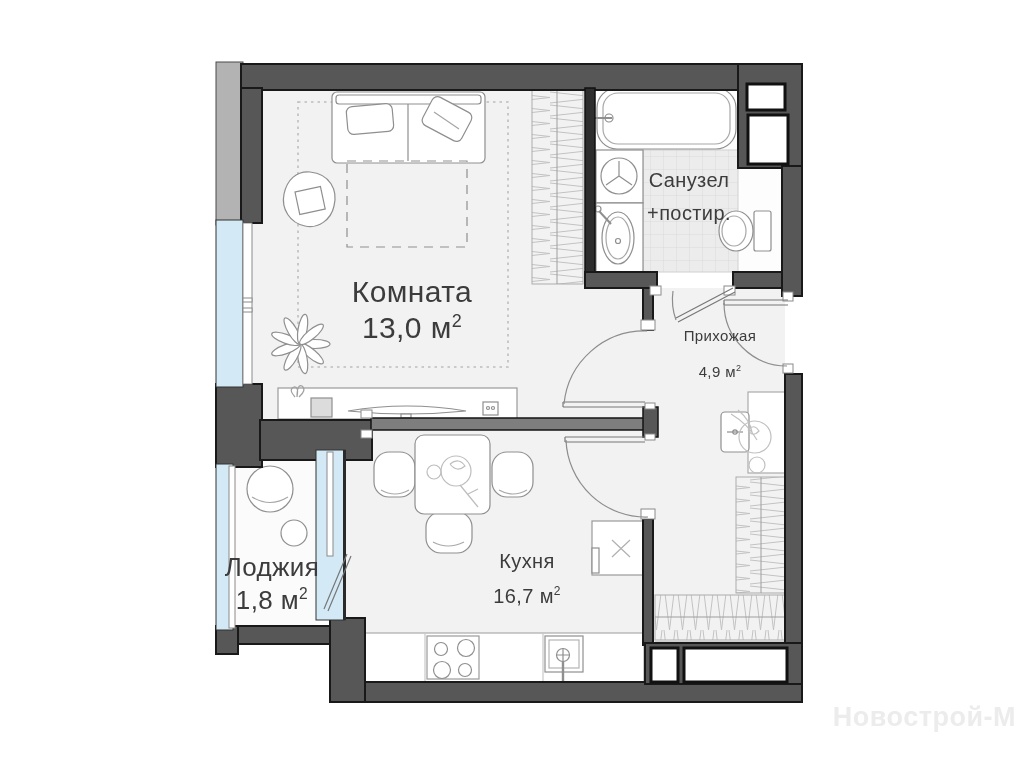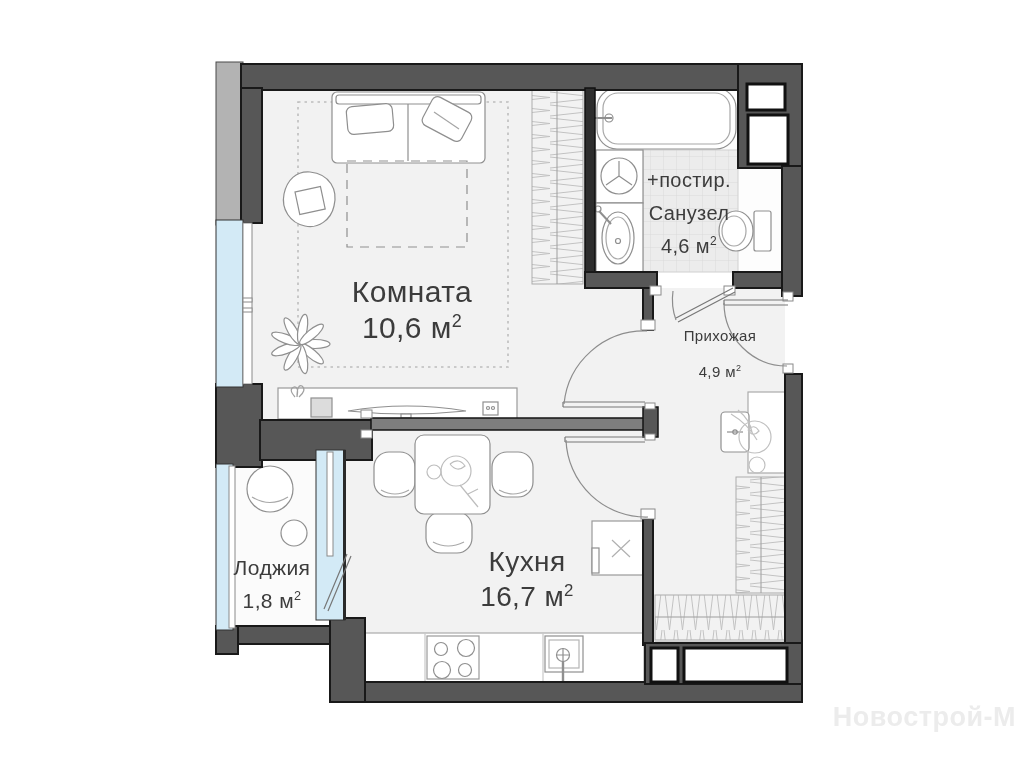--- a/index.html
+++ b/index.html
@@ -5,22 +5,22 @@
   html,body{margin:0;padding:0;background:#fff;}
   #canvas{position:relative;width:1024px;height:768px;background:#ffffff;overflow:hidden;
           font-family:"Liberation Sans", sans-serif;}
   #plan-svg{position:absolute;left:0;top:0;}
   .lbl{position:absolute;color:#3c3c3c;text-align:center;letter-spacing:.4px;}
   .lbl .ln{white-space:nowrap;}
   .lbl sup{font-size:60%;vertical-align:super;line-height:0;}
   .lbl-room{left:312px;top:274px;width:200px;font-size:30px;line-height:36px;}
   .lbl-bath{left:633px;top:164px;width:112px;font-size:20px;line-height:33px;}
   .lbl-hall{left:649px;top:318px;width:142px;font-size:15px;line-height:36px;}
-  .lbl-kitchen{left:427px;top:544px;width:200px;font-size:28px;line-height:35px;text-align:center;}
-  .lbl-loggia{left:210px;top:551px;width:124px;font-size:21px;line-height:33px;}
+  .lbl-kitchen{left:427px;top:544px;width:200px;font-size:20px;line-height:35px;text-align:center;}
+  .lbl-loggia{left:210px;top:551px;width:124px;font-size:26px;line-height:33px;}
   .watermark{position:absolute;left:826px;top:702px;width:190px;text-align:right;
              font-size:27px;font-weight:bold;color:#ececec;letter-spacing:.5px;}
 </style>
 </head>
 <body>
 
 <div id="canvas">
 
 <svg id="plan-svg" width="1024" height="768" viewBox="0 0 1024 768">
   <defs>
@@ -270,27 +270,26 @@
       <path d="M676 320 A 60 60 0 0 1 673 291"></path>
     </g>
     <g>
       <path d="M351 556 L328 611 M347 554 L324 609" stroke="#777777"></path>
     </g>
   </g>
 </svg>
 
   <div class="lbl lbl-room">
     <div class="ln">Комната</div>
-    <div class="ln"><span>10,6</span><span> м</span><sup>2</sup></div>
+    <div class="ln"><span>13,0</span><span> м</span><sup>2</sup></div>
   </div>
 
   <div class="lbl lbl-bath">
+    <div class="ln">Санузел</div>
     <div class="ln">+постир.</div>
-    <div class="ln">Санузел</div>
-    <div class="ln"><span>4,6</span><span> м</span><sup>2</sup></div>
   </div>
 
   <div class="lbl lbl-hall">
     <div class="ln">Прихожая</div>
     <div class="ln"><span>4,9</span><span> м</span><sup>2</sup></div>
   </div>
 
   <div class="lbl lbl-kitchen">
     <div class="ln">Кухня</div>
     <div class="ln"><span>16,7</span><span> м</span><sup>2</sup></div>

